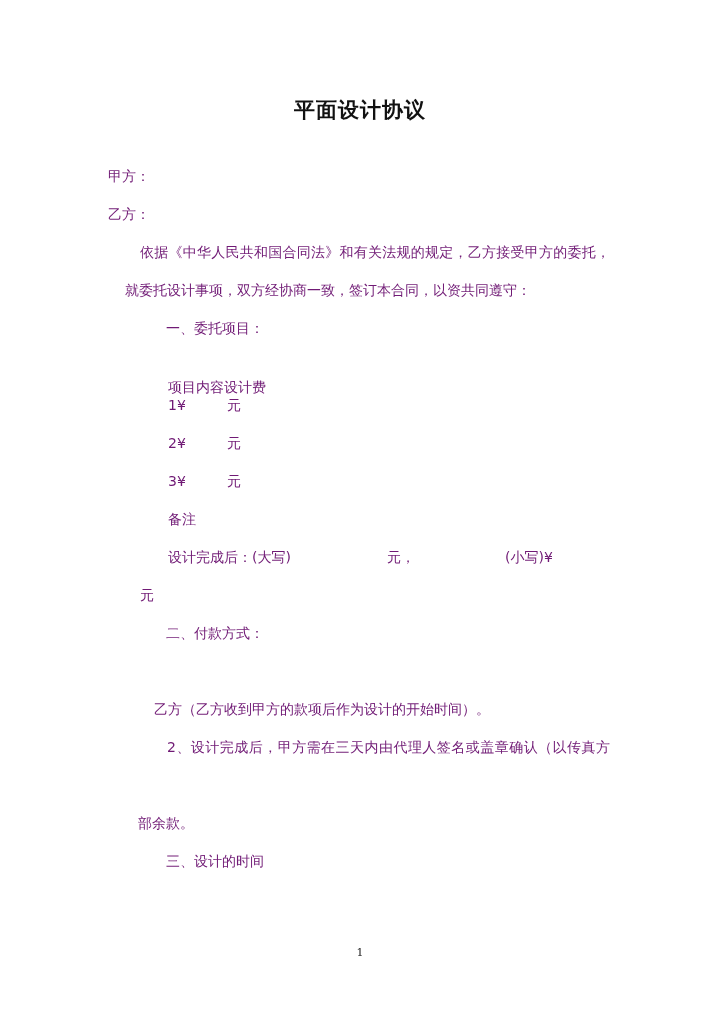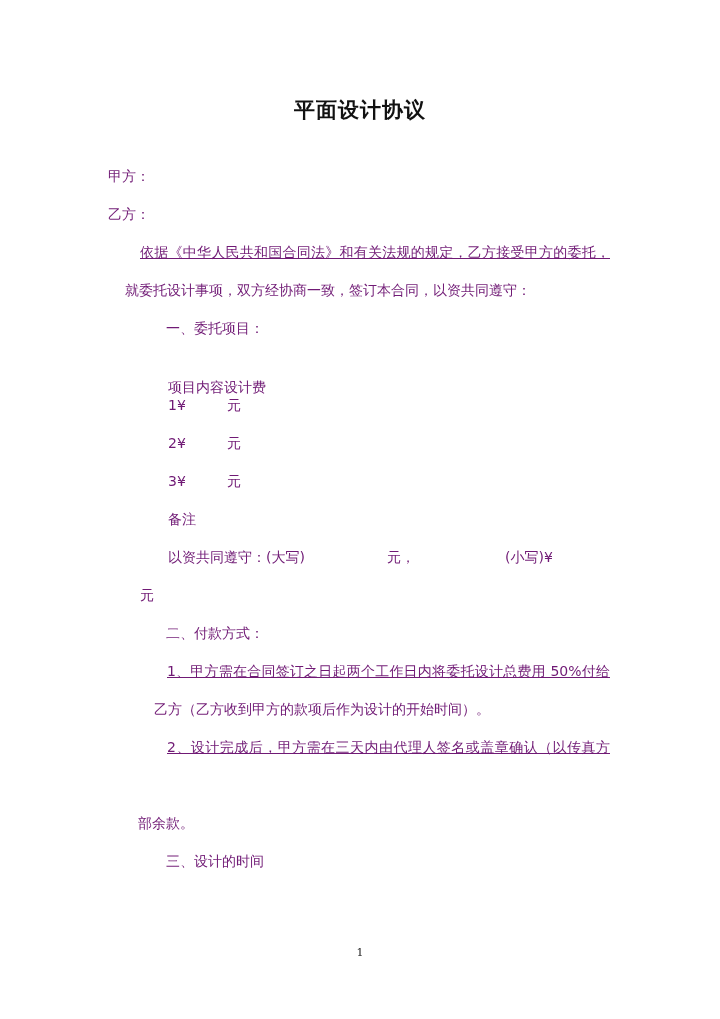--- a/index.html
+++ b/index.html
@@ -36,21 +36,20 @@
       position: absolute;
       font-size: 14px;
       line-height: 18px;
       white-space: nowrap;
       color: #701a75;
     }
     .justify {
       width: 502px;
       text-align: justify;
       text-align-last: justify;
-      text-decoration: underline;
     }
     .blank {
       display: inline-block;
       width: 36px;
       border-bottom: 1px solid #222;
       height: 14px;
       vertical-align: baseline;
     }
     .page-number {
       position: absolute;
@@ -88,28 +87,27 @@
     <span class="num">2¥</span>
     <span class="unit">元</span>
   </div>
   <div class="line amt-row" style="left:168px; top:472px;">
     <span class="num">3¥</span>
     <span class="unit">元</span>
   </div>
 
   <div class="line" style="left:168px; top:510px;">备注</div>
 
-  <div class="line" style="left:168px; top:548px;">以资共同遵守：(大写)</div>
+  <div class="line" style="left:168px; top:548px;">设计完成后：(大写)</div>
   <div class="line" style="left:387px; top:548px;">元，</div>
   <div class="line" style="left:505px; top:548px;">(小写)¥</div>
   <div class="line" style="left:140px; top:586px;">元</div>
 
   <div class="line" style="left:166px; top:624px;">二、付款方式：</div>
 
-  <div class="line justify" style="left:167px; top:662px; width:443px;">1、甲方需在合同签订之日起两个工作日内将委托设计总费用 50%付给</div>
   <div class="line" style="left:138px; top:700px;margin-left:16px;">乙方（乙方收到甲方的款项后作为设计的开始时间）。</div>
 
   <div class="line justify" style="left:167px; top:738px; width:443px;">2、设计完成后，甲方需在三天内由代理人签名或盖章确认（以传真方</div>
   <div class="line" style="left:138px; top:814px;">部余款。</div>
 
   <div class="line" style="left:166px; top:852px;">三、设计的时间</div>
 
 
   <div class="page-number">1</div>
 </div>

